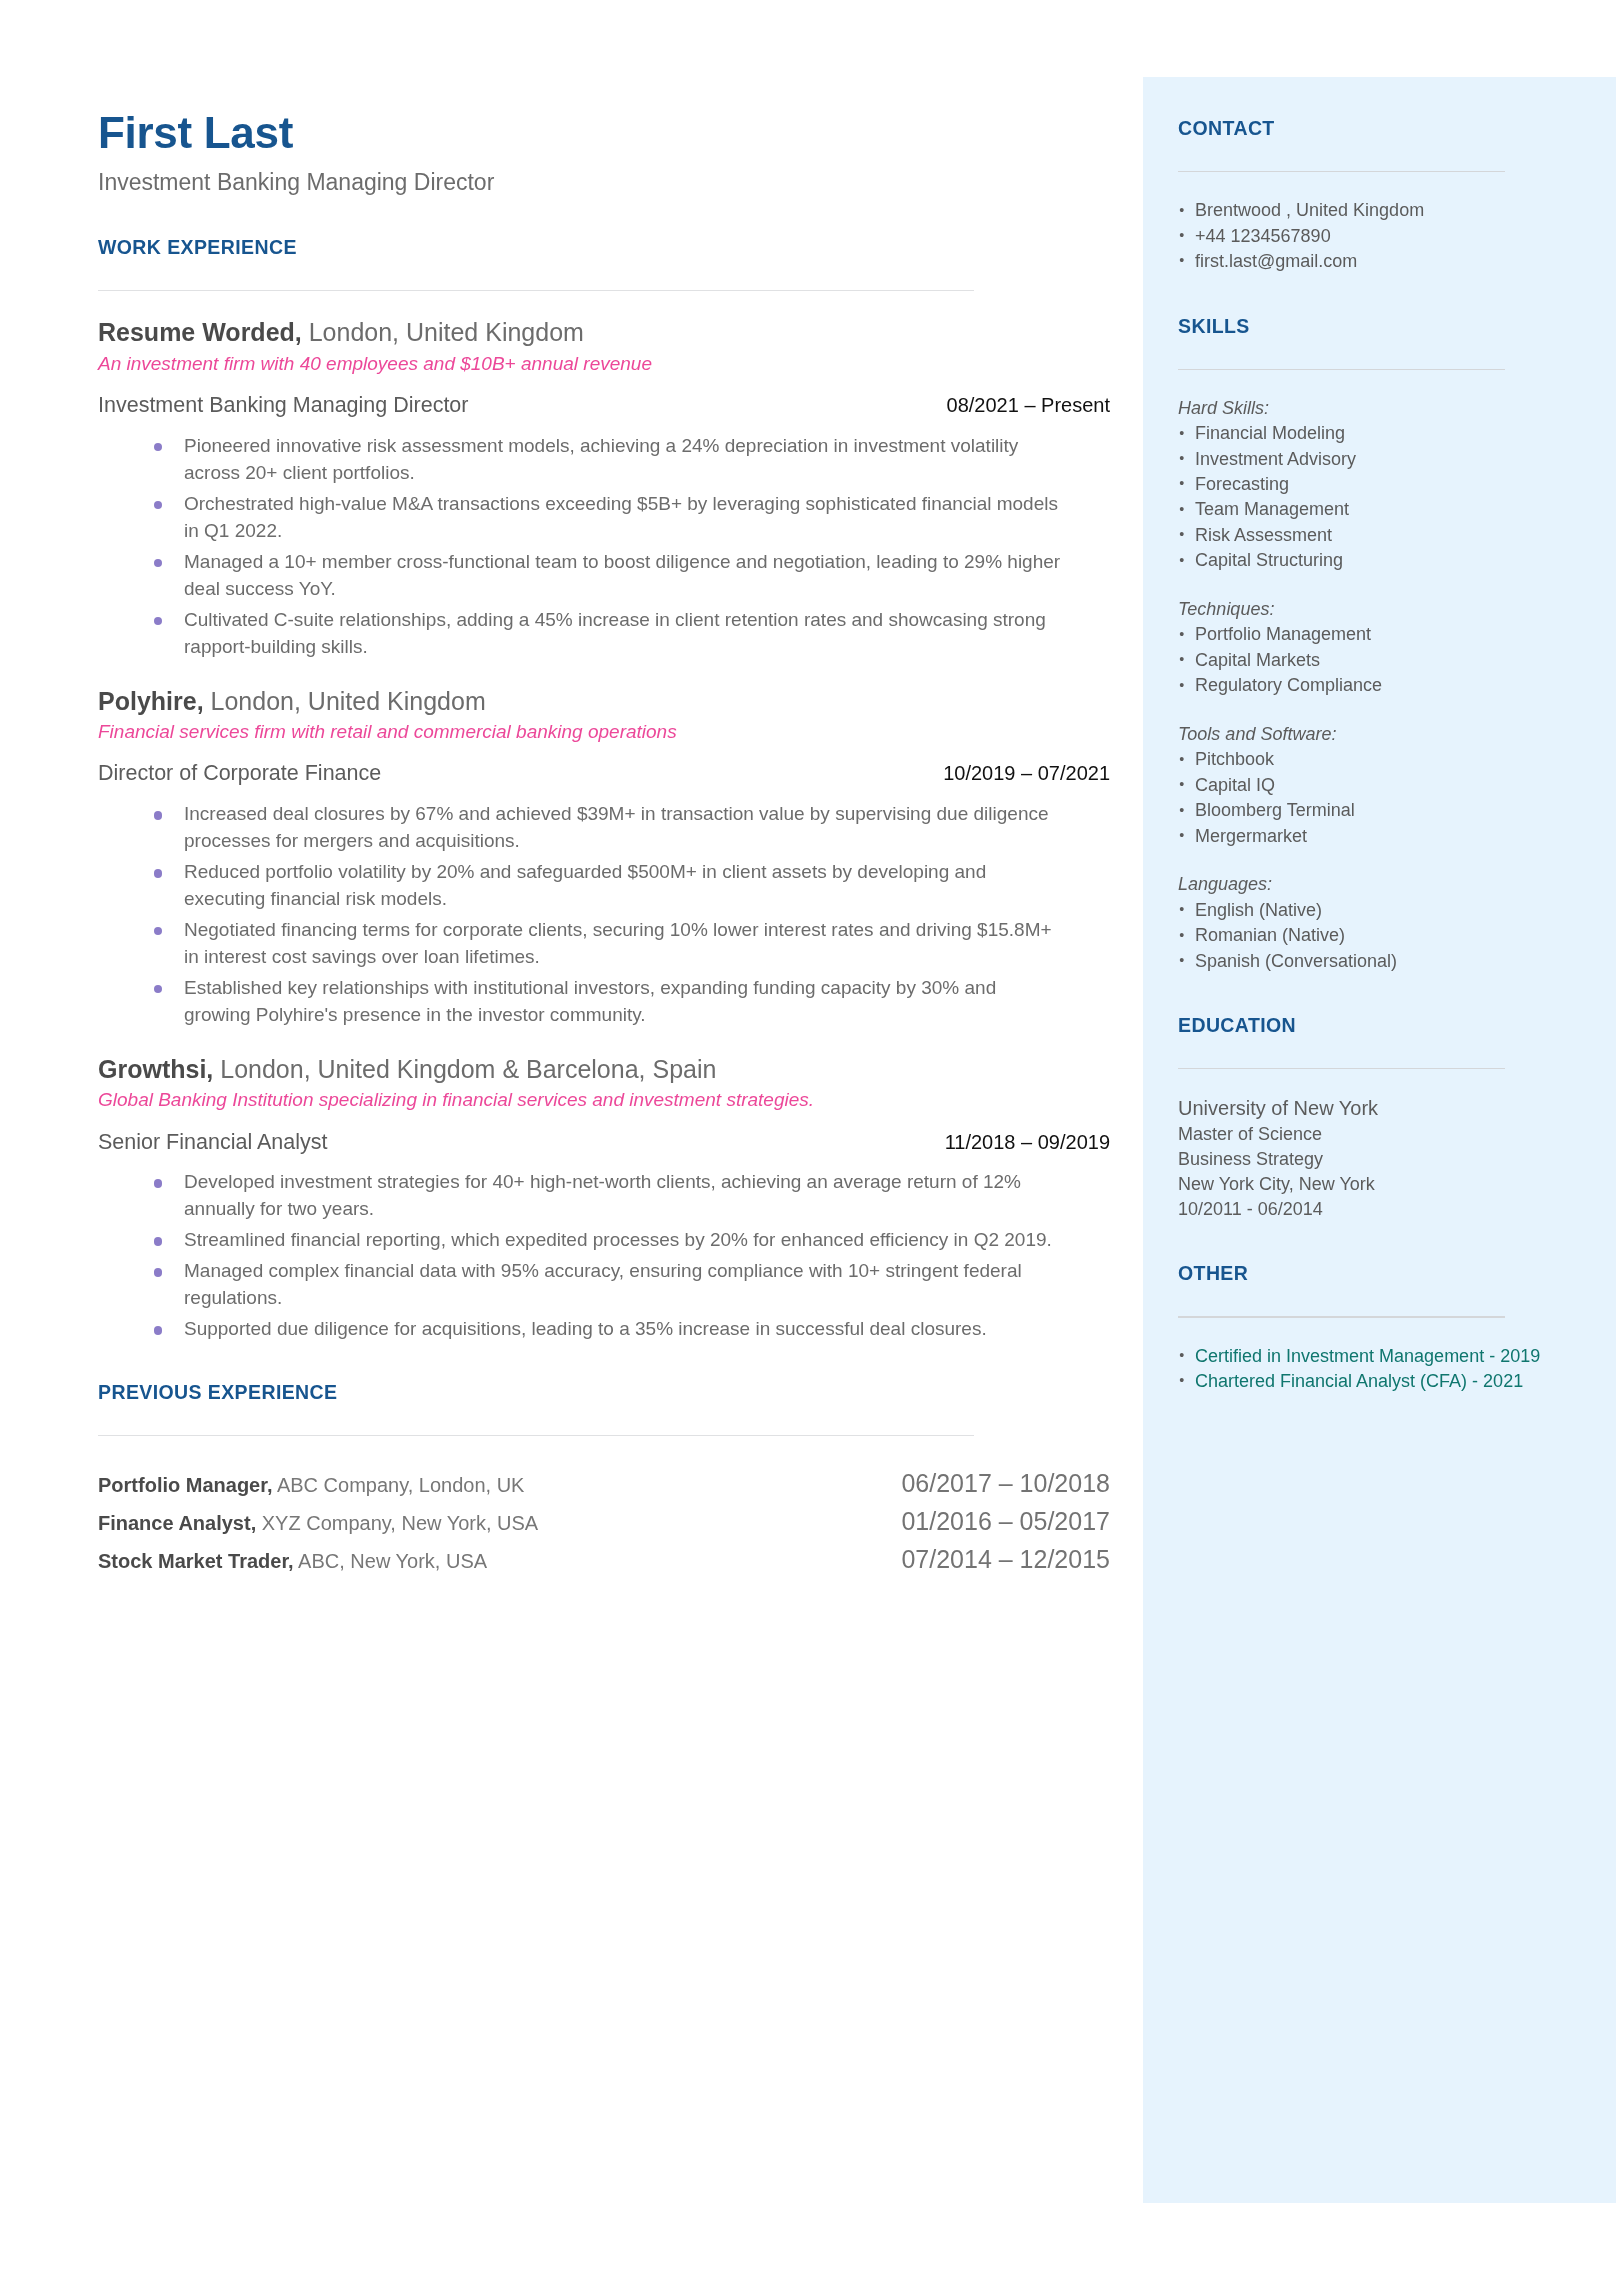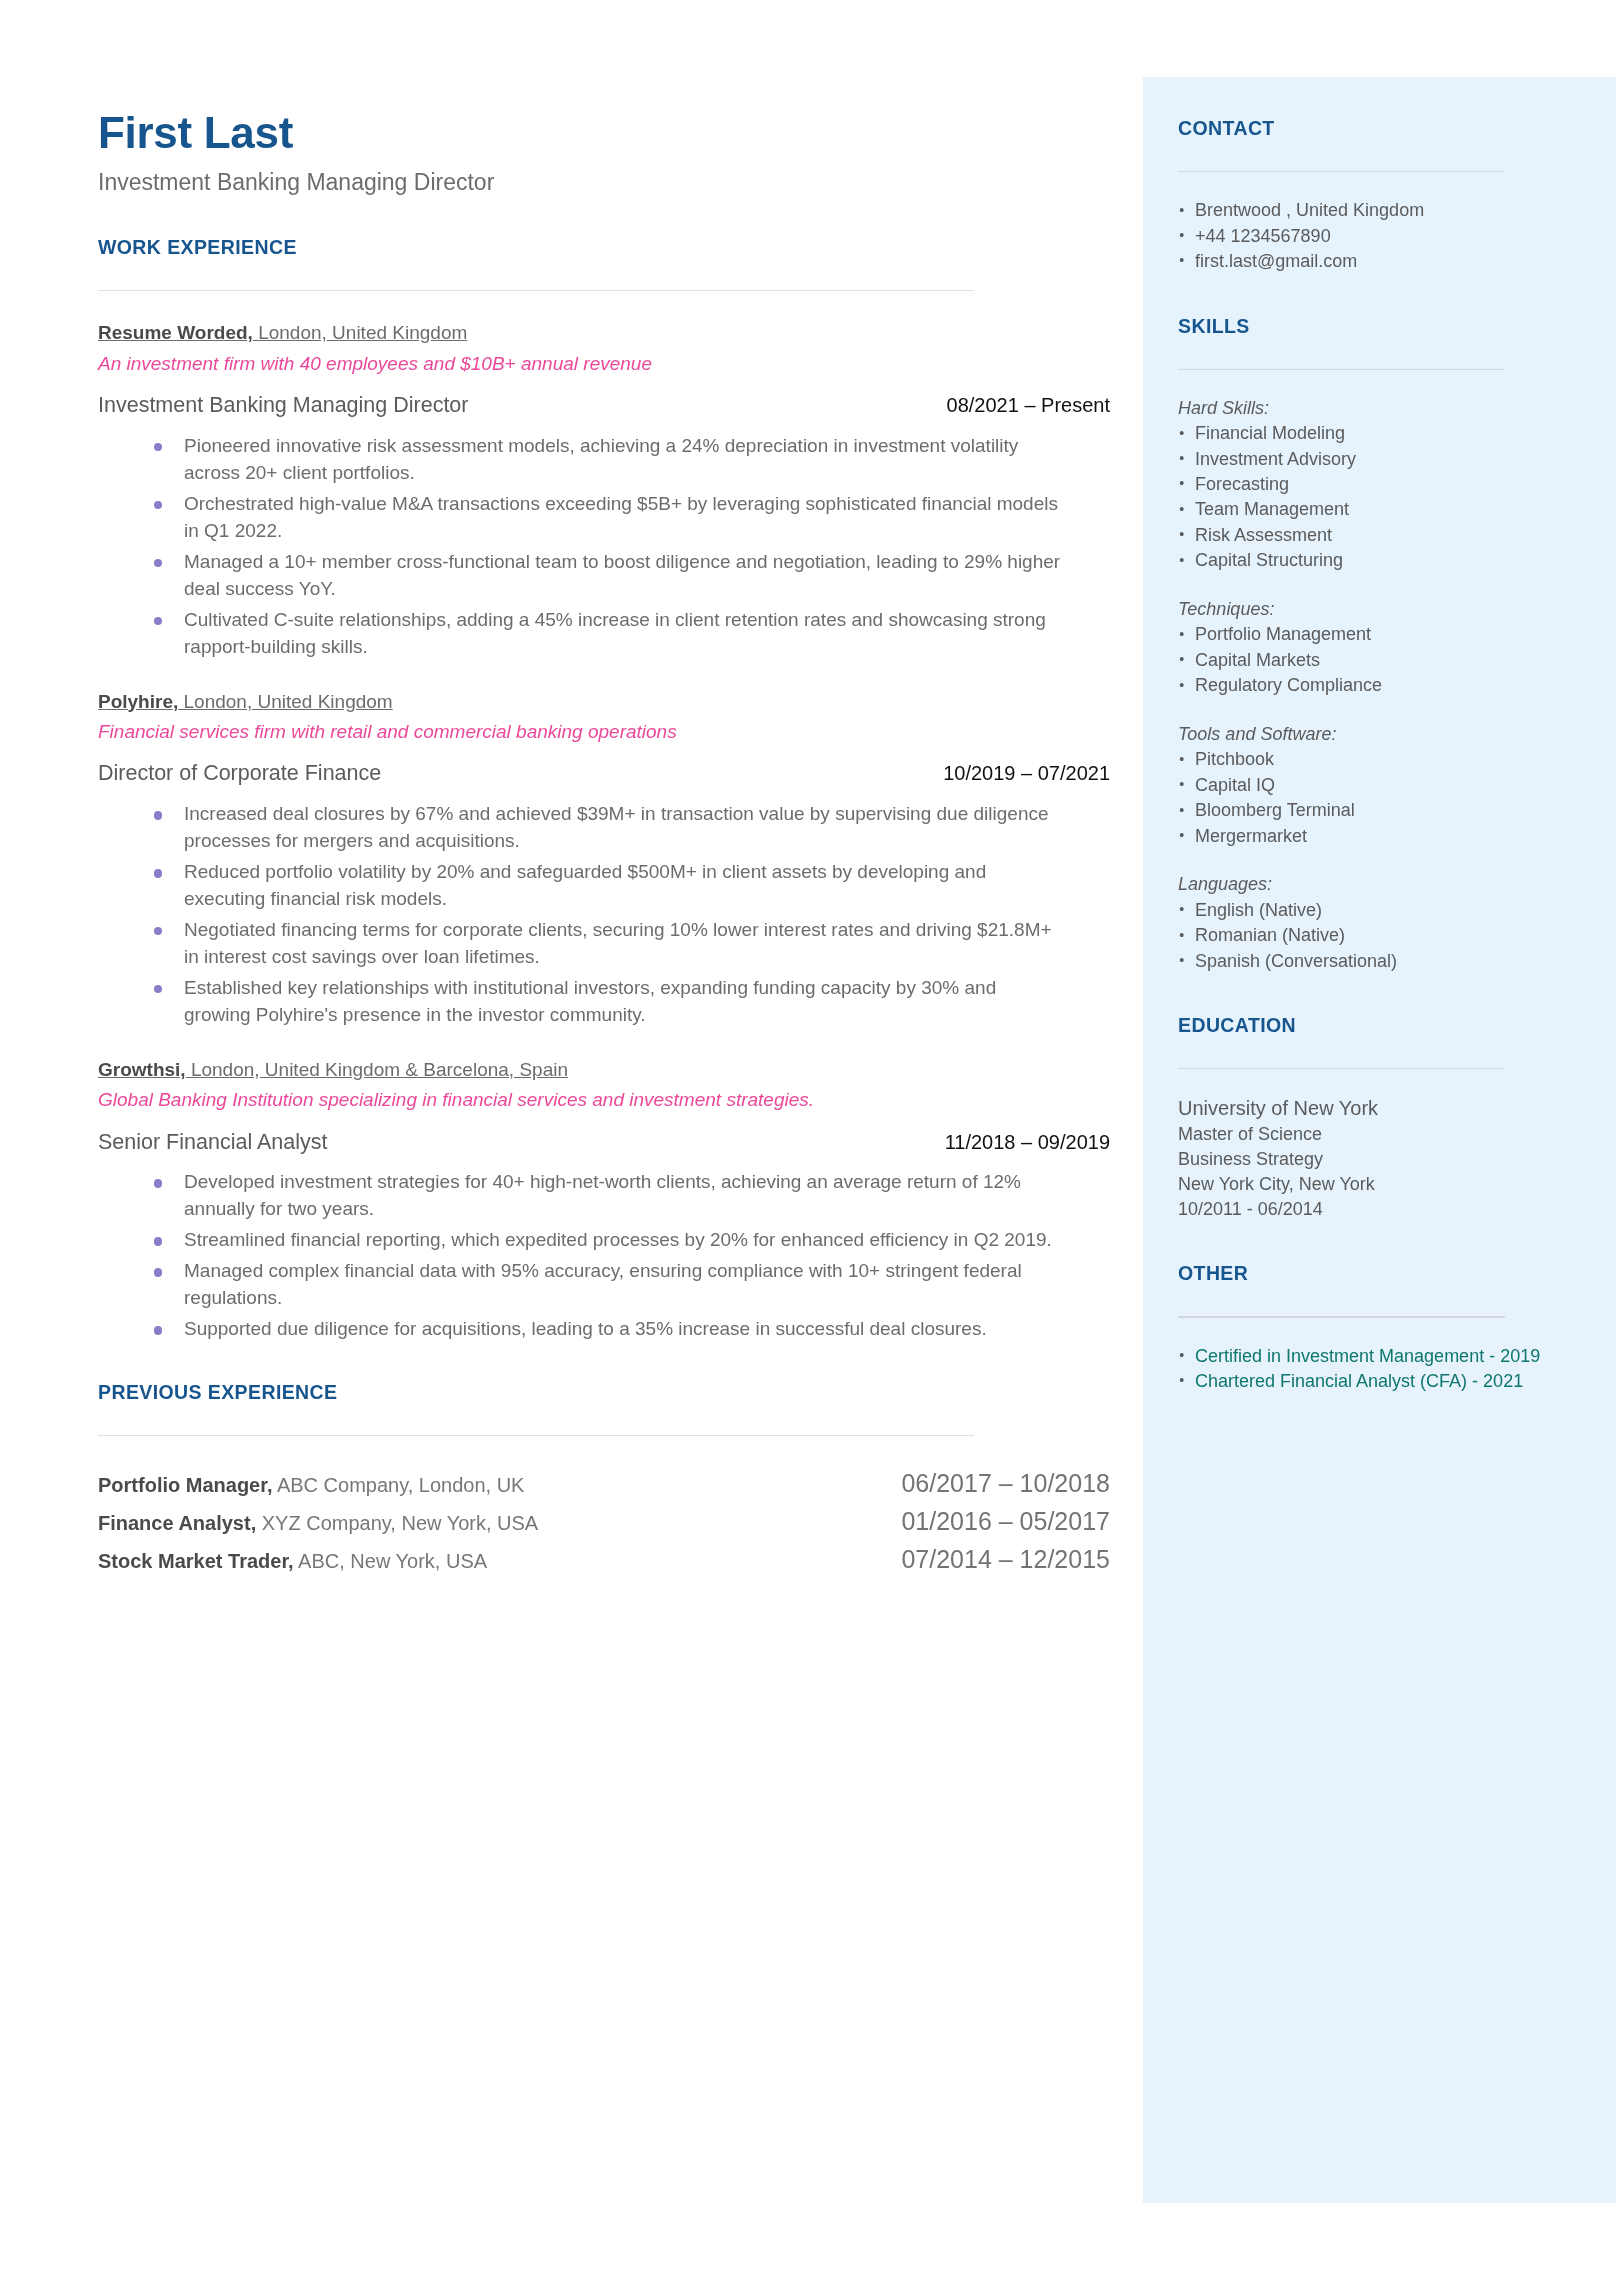--- a/index.html
+++ b/index.html
@@ -146,24 +146,23 @@
   .sec-rule {
     height: 1.3px;
     background: #e0e1e3;
     width: 876px;
     margin-top: 31px;
   }
 
   .job { margin-top: 27px; }
 
   .job-company {
-    font-size: 19px;
+    font-size: 25px;
     line-height: 29px;
     color: #6c6c6c;
-    text-decoration: underline;
   }
   .job-company b { color: #4a4a4a; font-weight: bold; }
 
   .job-desc {
     font-size: 19px;
     font-style: italic;
     color: #ec4899;
     line-height: 27px;
     margin-top: 2.6px;
   }
@@ -266,21 +265,21 @@
         <div class="job">
           <div class="job-company"><b>Polyhire,</b><span> London, United Kingdom</span></div>
           <div class="job-desc">Financial services firm with retail and commercial banking operations</div>
           <div class="job-row">
             <div class="job-title">Director of Corporate Finance</div>
             <div class="job-dates">10/2019 – 07/2021</div>
           </div>
           <ul class="bullets">
             <li>Increased deal closures by 67% and achieved $39M+ in transaction value by supervising due diligence processes for mergers and acquisitions.</li>
             <li>Reduced portfolio volatility by 20% and safeguarded $500M+ in client assets by developing and executing financial risk models.</li>
-            <li>Negotiated financing terms for corporate clients, securing 10% lower interest rates and driving $21.8M+ in interest cost savings over loan lifetimes.</li>
+            <li>Negotiated financing terms for corporate clients, securing 10% lower interest rates and driving $15.8M+ in interest cost savings over loan lifetimes.</li>
             <li>Established key relationships with institutional investors, expanding funding capacity by 30% and growing Polyhire's presence in the investor community.</li>
           </ul>
         </div>
         <div class="job">
           <div class="job-company"><b>Growthsi,</b><span> London, United Kingdom &amp; Barcelona, Spain</span></div>
           <div class="job-desc">Global Banking Institution specializing in financial services and investment strategies.</div>
           <div class="job-row">
             <div class="job-title">Senior Financial Analyst</div>
             <div class="job-dates">11/2018 – 09/2019</div>
           </div>

